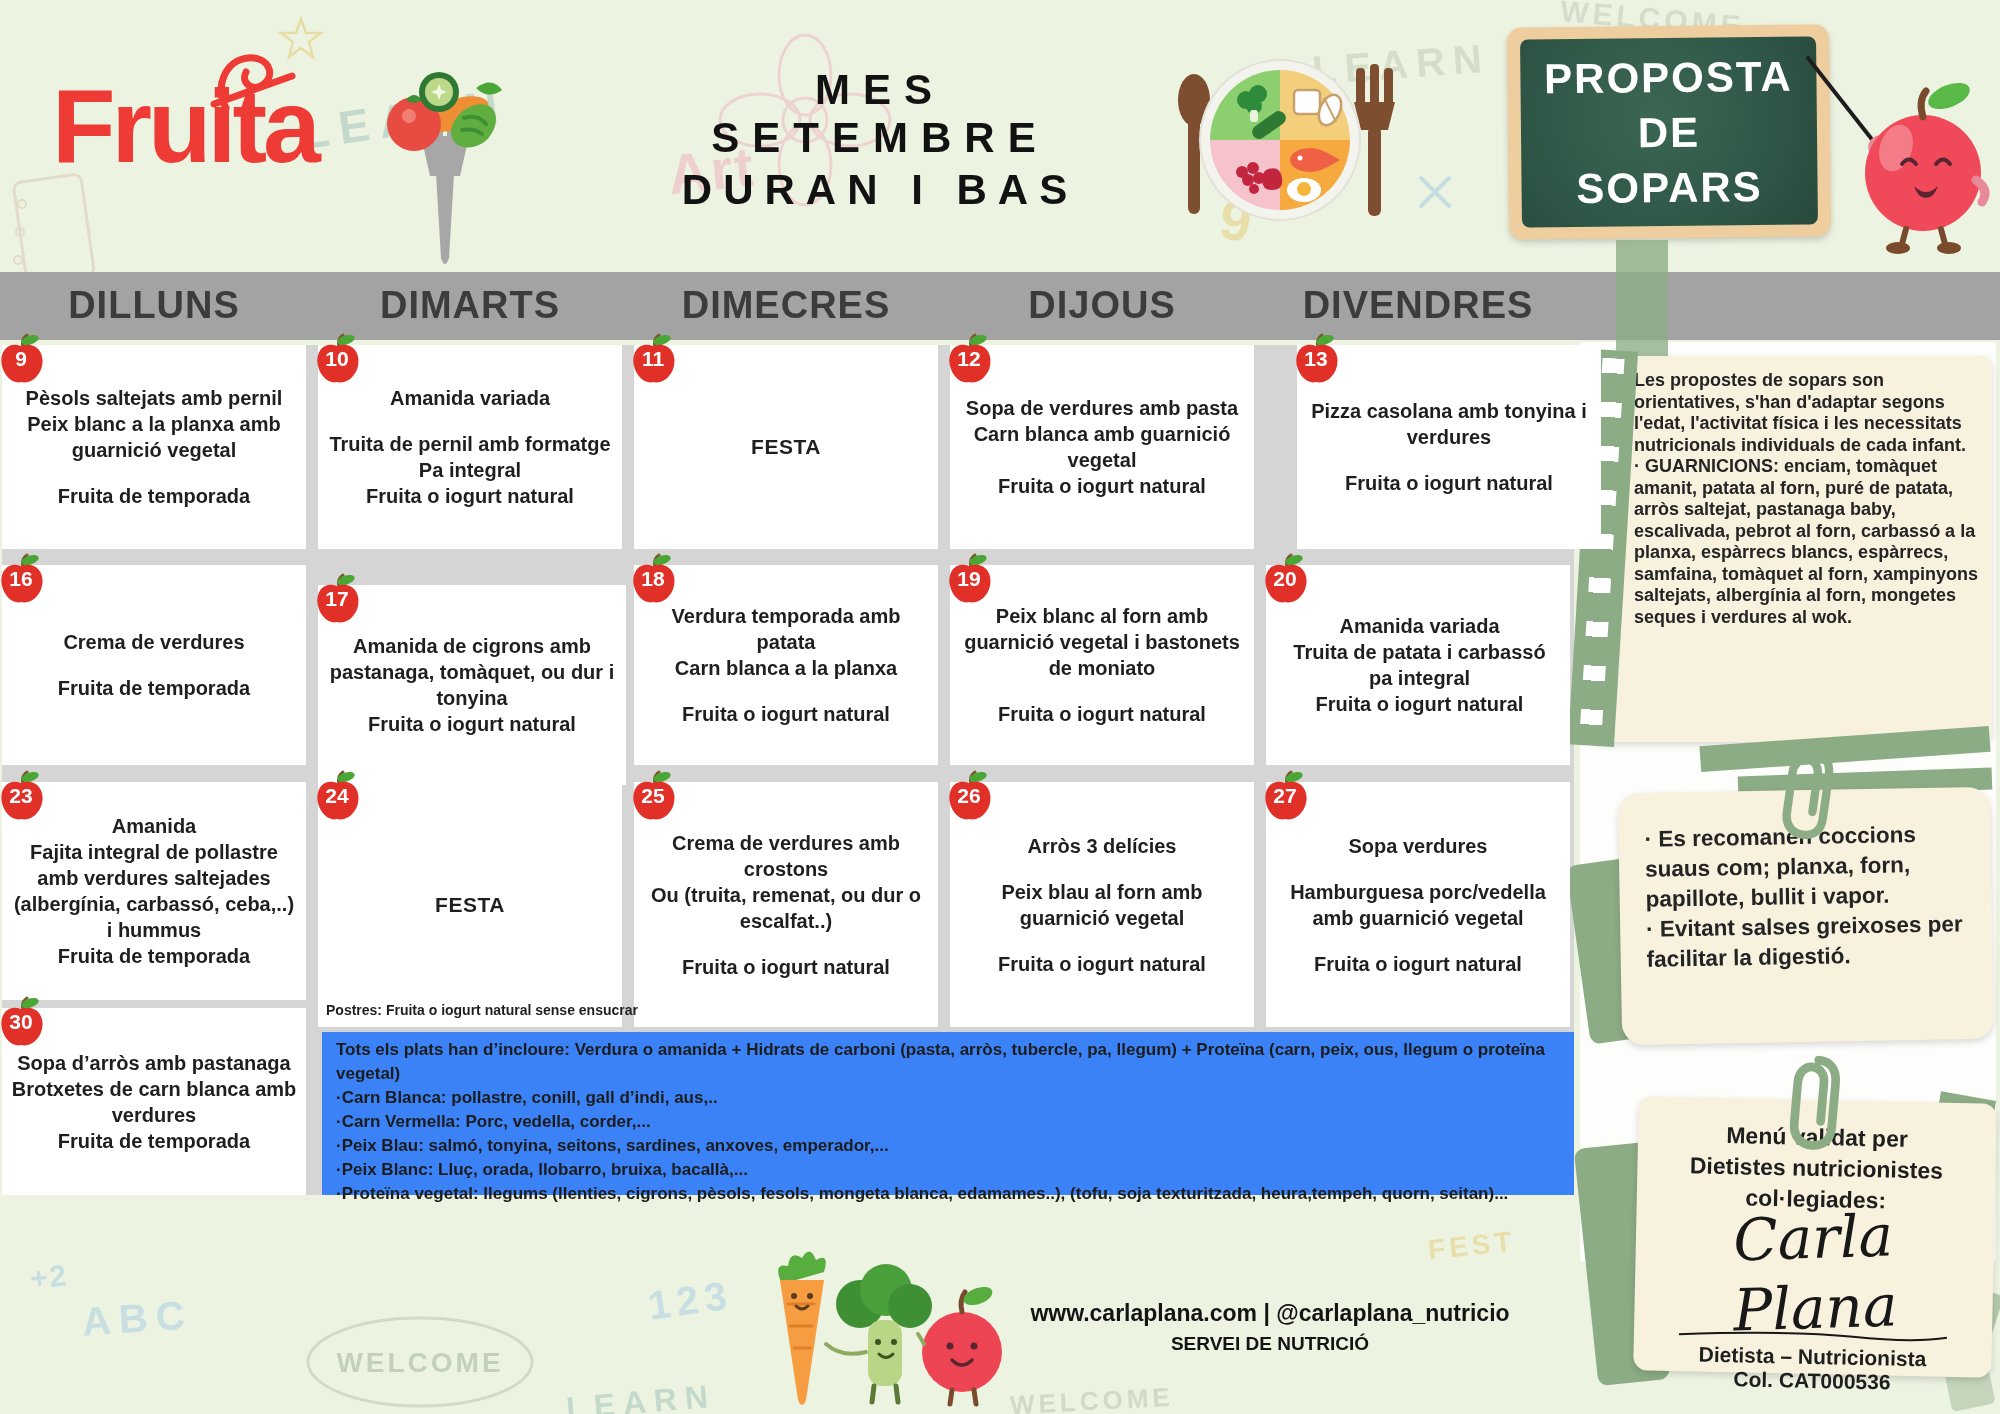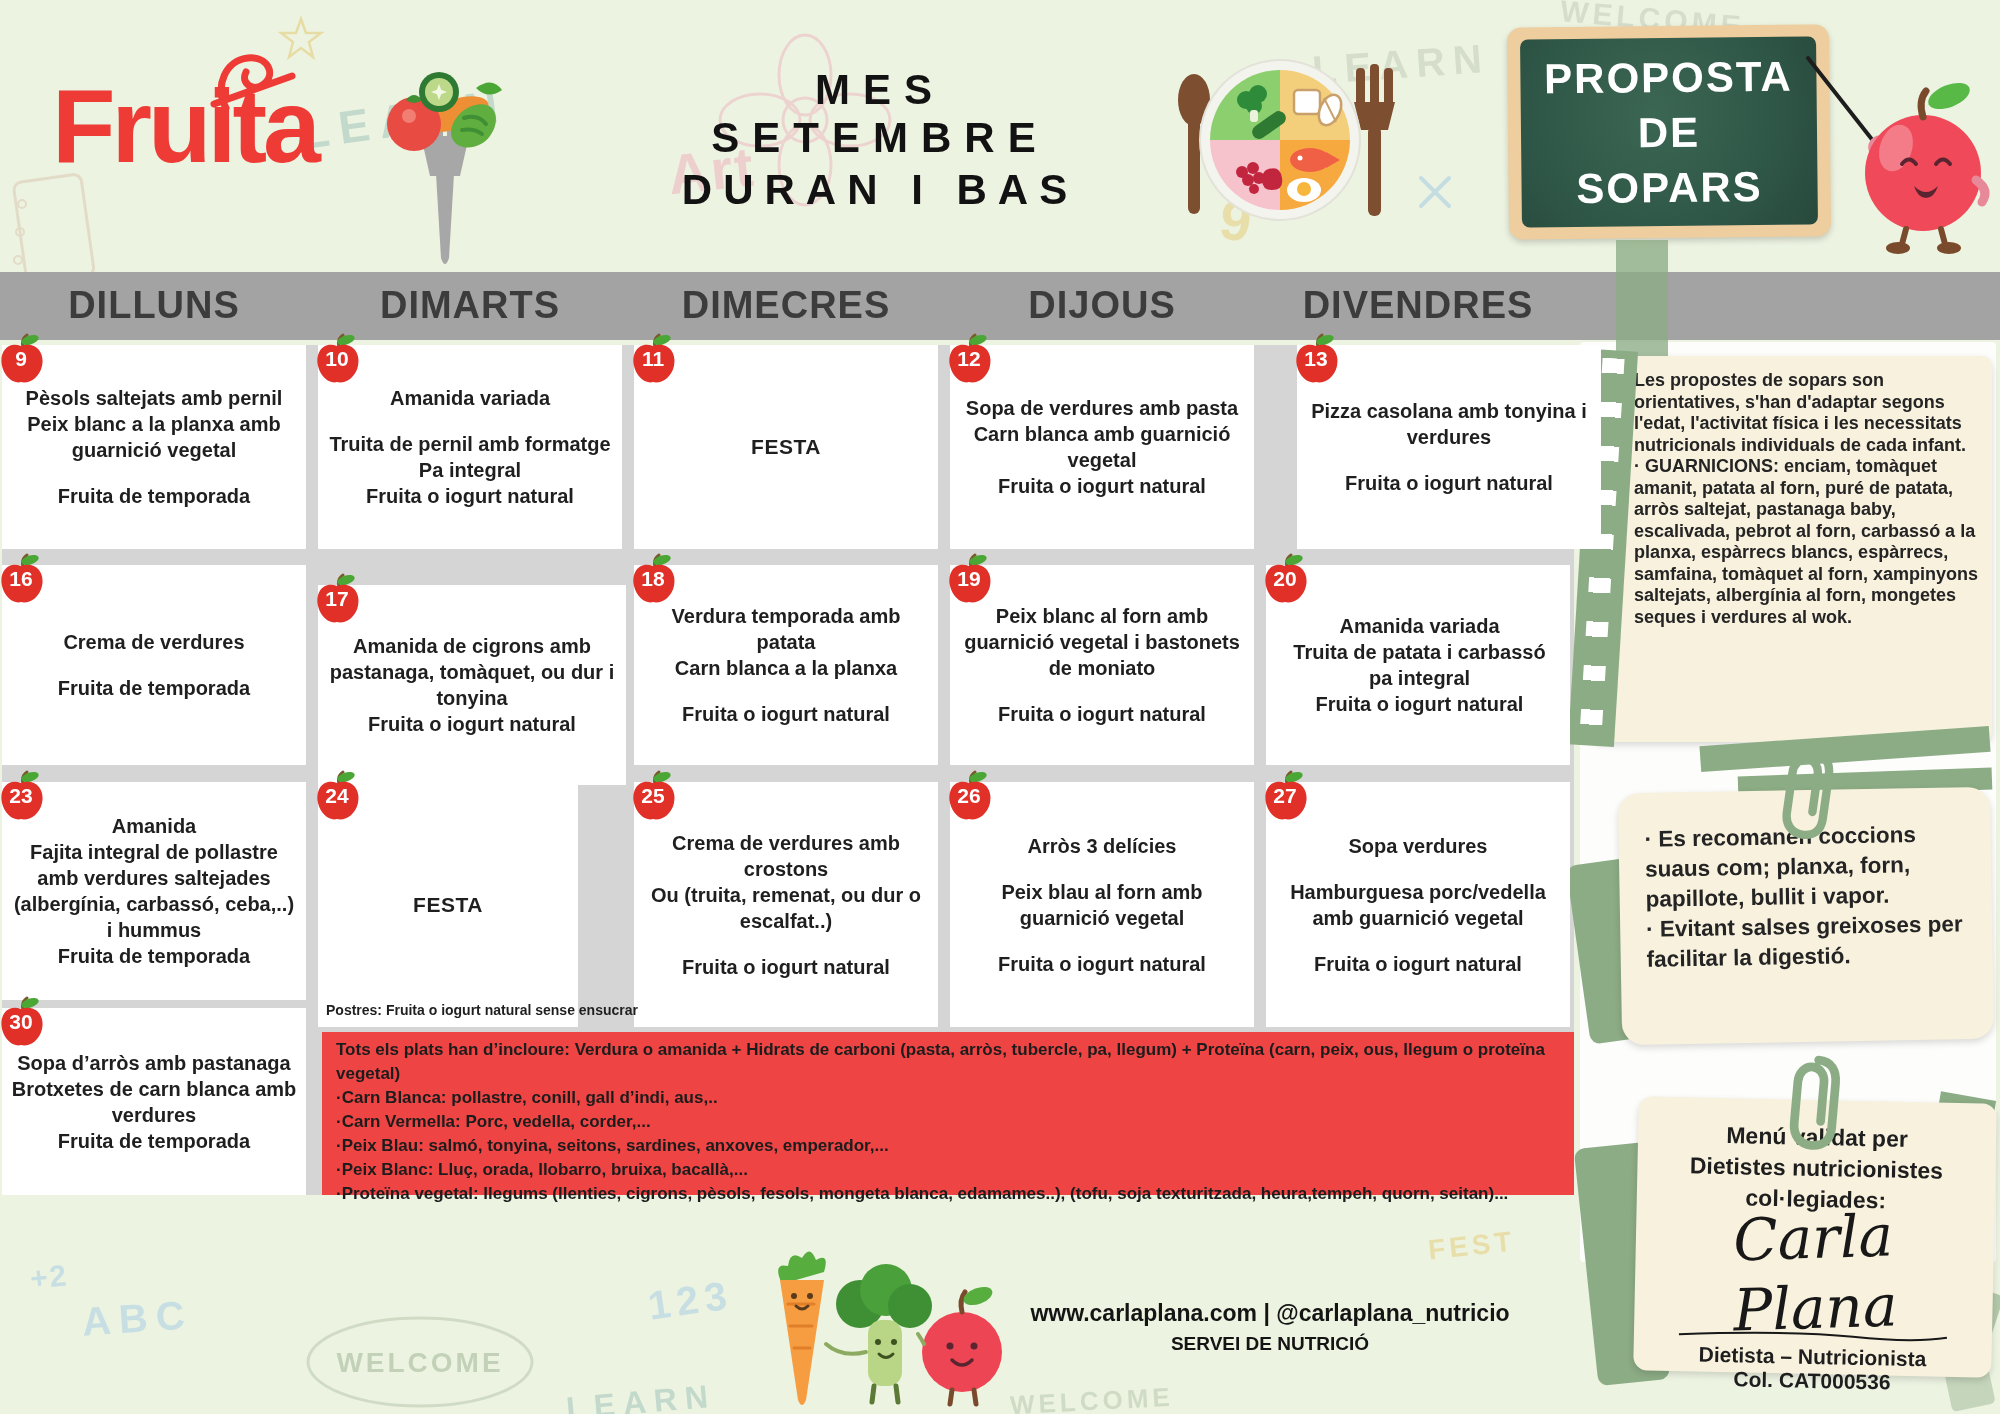--- a/index.html
+++ b/index.html
@@ -35,21 +35,21 @@
   #grid-bg{left:2px;top:345px;width:1572px;height:850px;background:#d5d5d5;}
   .cell{position:absolute;background:#fff;display:flex;flex-direction:column;justify-content:center;
       align-items:center;padding:10px 7px;box-sizing:border-box;}
   .cl{font-size:20px;line-height:26px;font-weight:700;color:#1f1f1f;text-align:center;}
   .cl.festa{font-size:21px;letter-spacing:.5px;}
   .sp{height:20px;flex:0 0 auto;}
   .badge{position:absolute;left:-3px;top:-12px;width:48px;height:52px;}
   .badge .num{position:absolute;left:0;top:14px;width:44px;text-align:center;color:#fff;
       font-size:21px;font-weight:800;}
   #postres{left:326px;top:1002px;font-size:14px;font-weight:700;color:#1f1f1f;z-index:3;}
-  #footnote-block{left:322px;top:1032px;width:1252px;height:163px;background:#ef4444;
+  #footnote-block{left:322px;top:1032px;width:1252px;height:163px;background:#3b82f6;
       padding:6px 14px;box-sizing:border-box;}
   .fn-line{font-size:17px;line-height:24px;font-weight:700;color:#1c1c1c;}
 
   
   #side-panel{left:1580px;top:342px;width:416px;height:920px;background:#fdfdfc;border-radius:4px;}
   #tape{left:1616px;top:240px;width:52px;height:126px;background:#8cac85;opacity:.78;}
   .note{position:absolute;background:#f7f1de;box-shadow:0 3px 7px rgba(0,0,0,.15);}
   #note1{left:1590px;top:356px;width:402px;height:386px;border-radius:10px;}
   #note1-text{position:absolute;left:44px;top:14px;right:10px;}
   #note1-text p{margin:0;font-size:18px;line-height:21.5px;font-weight:700;color:#242424;}
@@ -424,21 +424,21 @@
     <div class="cell" style="left: 2px; top: 782px; width: 304px; height: 218px;">
       <div class="badge"><svg width="48" height="52" viewBox="0 0 48 52">
           <path d="M24,14 q-2,-8 4,-12" stroke="#7a5a2c" stroke-width="3" fill="none" stroke-linecap="round"></path>
           <ellipse cx="31" cy="7" rx="9" ry="4.5" fill="#4aa635" transform="rotate(-18 31 7)"></ellipse>
           <path d="M22,13 C8,8 0,20 3,33 C6,45 15,51 22,49 C29,51 40,46 43,33 C46,20 37,8 22,13 Z" fill="#e03028"></path>
         </svg><div class="num">23</div></div>
       <div class="cl">Amanida</div>
       <div class="cl">Fajita integral de pollastre amb verdures saltejades (albergínia, carbassó, ceba,..) i hummus</div>
       <div class="cl">Fruita de temporada</div>
     </div>
-    <div class="cell" style="left: 318px; top: 782px; width: 260px; height: 245px;">
+    <div class="cell" style="left: 318px; top: 782px; width: 304px; height: 245px;">
       <div class="badge"><svg width="48" height="52" viewBox="0 0 48 52">
           <path d="M24,14 q-2,-8 4,-12" stroke="#7a5a2c" stroke-width="3" fill="none" stroke-linecap="round"></path>
           <ellipse cx="31" cy="7" rx="9" ry="4.5" fill="#4aa635" transform="rotate(-18 31 7)"></ellipse>
           <path d="M22,13 C8,8 0,20 3,33 C6,45 15,51 22,49 C29,51 40,46 43,33 C46,20 37,8 22,13 Z" fill="#e03028"></path>
         </svg><div class="num">24</div></div>
       <div class="cl festa">FESTA</div>
     </div>
     <div class="cell" style="left: 634px; top: 782px; width: 304px; height: 245px;">
       <div class="badge"><svg width="48" height="52" viewBox="0 0 48 52">
           <path d="M24,14 q-2,-8 4,-12" stroke="#7a5a2c" stroke-width="3" fill="none" stroke-linecap="round"></path>

